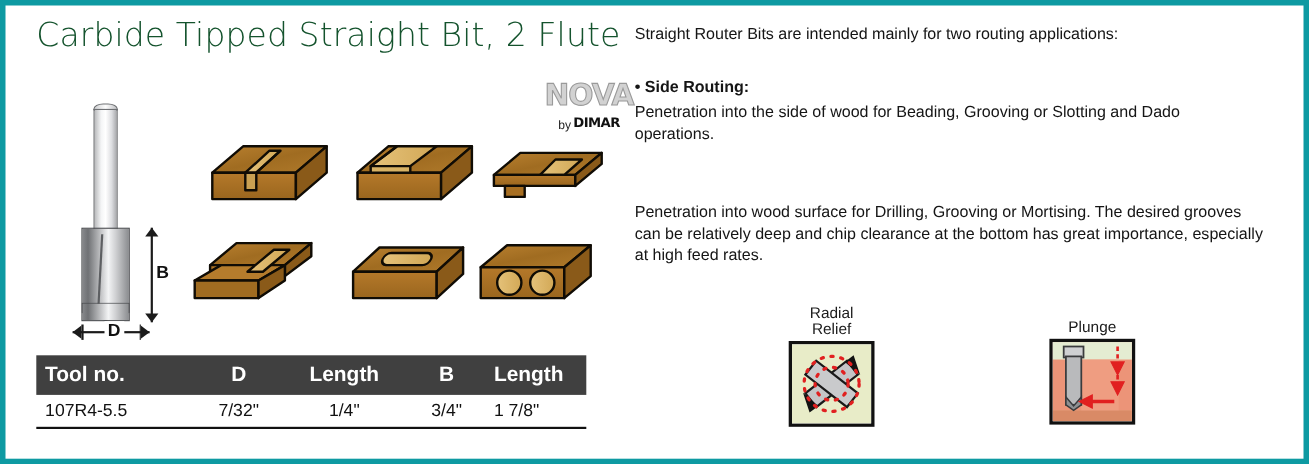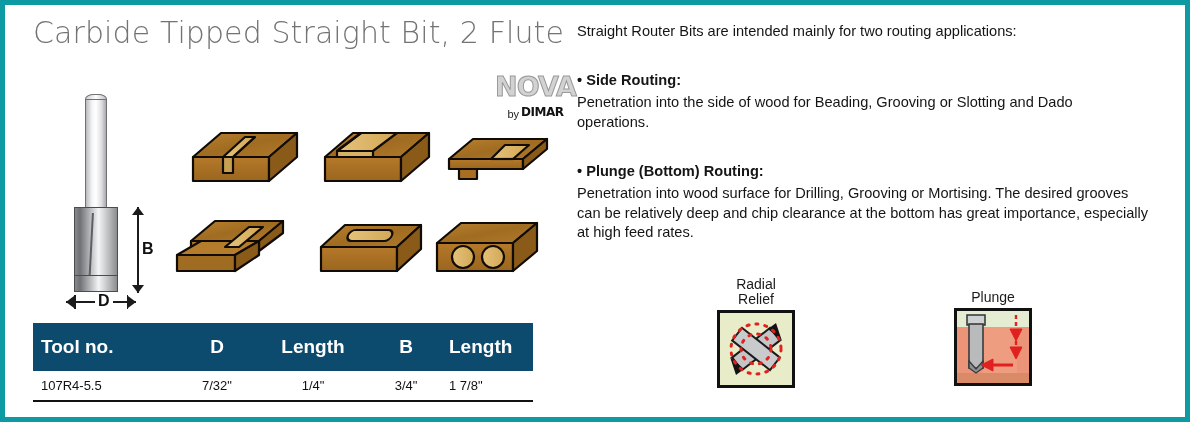--- a/index.html
+++ b/index.html
@@ -9,21 +9,21 @@
     position:relative;width:1190px;height:422px;box-sizing:border-box;
     border:5px solid #0e9aa2;background:#ffffff;
   }
 
   
   #left{position:absolute;left:0;top:0;width:585px;height:412px;}
 
   #title{
     position:absolute;left:28px;top:10px;width:480px;
     font-family:"DejaVu Sans",sans-serif;
-    font-size:30px;font-weight:300;color:#737373;letter-spacing:.1px;
+    font-size:30px;font-weight:300;color:#14532d;letter-spacing:.1px;
     white-space:nowrap;
   }
 
   
   #logo{position:absolute;left:478px;top:48px;width:105px;height:60px;}
   #logo .nova{
     font-family:"DejaVu Sans",sans-serif;font-weight:bold;font-size:27px;
     letter-spacing:-1px;color:#d2d2d2;
     -webkit-text-stroke:1px #9a9a9a;
     line-height:28px;text-align:center;margin-top:20px;
@@ -70,24 +70,24 @@
   .dimD .tick{position:absolute;top:1px;width:1.5px;height:14px;background:#1b1b1b;}
   .dimD .t1{left:8px;} .dimD .t2{right:8px;}
   .dimD .lbl{position:absolute;left:29px;top:-2px;font-size:16px;font-weight:bold;color:#111;background:#fff;padding:0 3px;}
 
   
   .wood{position:absolute;}
   .wsvg{display:block;}
 
   
   #table{position:absolute;left:28px;top:318px;width:500px;}
-  #thead{display:flex;background:#0c4a6e;height:48px;align-items:center;}
+  #thead{display:flex;background:#404040;height:36px;align-items:center;}
   #thead .th{color:#fff;font-weight:bold;font-size:19px;font-family:"Liberation Sans",sans-serif;}
   #trow{display:flex;height:29px;align-items:center;border-bottom:2px solid #111;}
-  #trow .td{color:#111;font-size:13px;font-family:"Liberation Sans",sans-serif;}
+  #trow .td{color:#111;font-size:16px;font-family:"Liberation Sans",sans-serif;}
   .c0{width:130px;padding-left:8px;text-align:left;}
   .c1{width:92px;text-align:center;}
   .c2{width:100px;text-align:center;}
   .c3{width:86px;text-align:center;}
   .c4{width:84px;}
 
   
   #right{position:absolute;left:564px;top:0;width:597px;height:318px;}
   .ptxt{
     position:absolute;color:#151515;font-size:14.6px;line-height:19.5px;
@@ -265,21 +265,20 @@
     </div>
   </div>
 
   <div id="right">
 
     <div class="ptxt" id="p-intro">Straight Router Bits are intended mainly for two routing applications:</div>
 
     <div class="ptxt" id="p-side-b">Penetration into the side of wood for Beading, Grooving or Slotting and Dado operations.</div>
     <div class="ptxt phead" id="p-side-h">• Side Routing:</div>
 
-    <div class="ptxt phead" id="p-plunge-h">• Plunge (Bottom) Routing:</div>
     <div class="ptxt" id="p-plunge-b">Penetration into wood surface for Drilling, Grooving or Mortising. The desired grooves can be relatively deep and chip clearance at the bottom has great importance, especially at high feed rates.</div>
 
     <div class="diag" id="d-radial">
       <div class="cap">
         <div>Radial</div>
         <div>Relief</div>
       </div>
       <div class="box">
         <svg width="72" height="72" viewBox="0 0 72 72">
           <rect x="0" y="0" width="72" height="72" fill="#e8ecc8"></rect>

